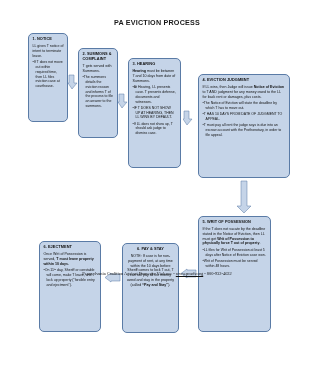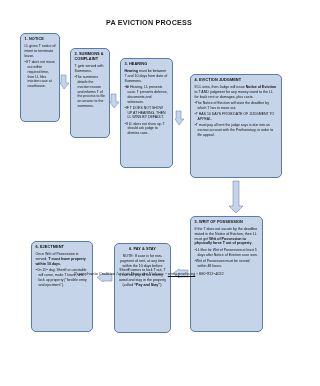--- a/index.html
+++ b/index.html
@@ -11,20 +11,21 @@
     height: 386px;
     background: #ffffff;
     font-family: "Liberation Sans", sans-serif;
     overflow: hidden;
   }
   #page {
     position: relative;
     width: 298px;
     height: 286px;
     background: #ffffff;
+    margin-left: 8px;
   }
   .title {
     position: absolute;
     left: 0;
     top: 18px;
     width: 298px;
     text-align: center;
     font-size: 7.2px;
     font-weight: bold;
     letter-spacing: 0.2px;

